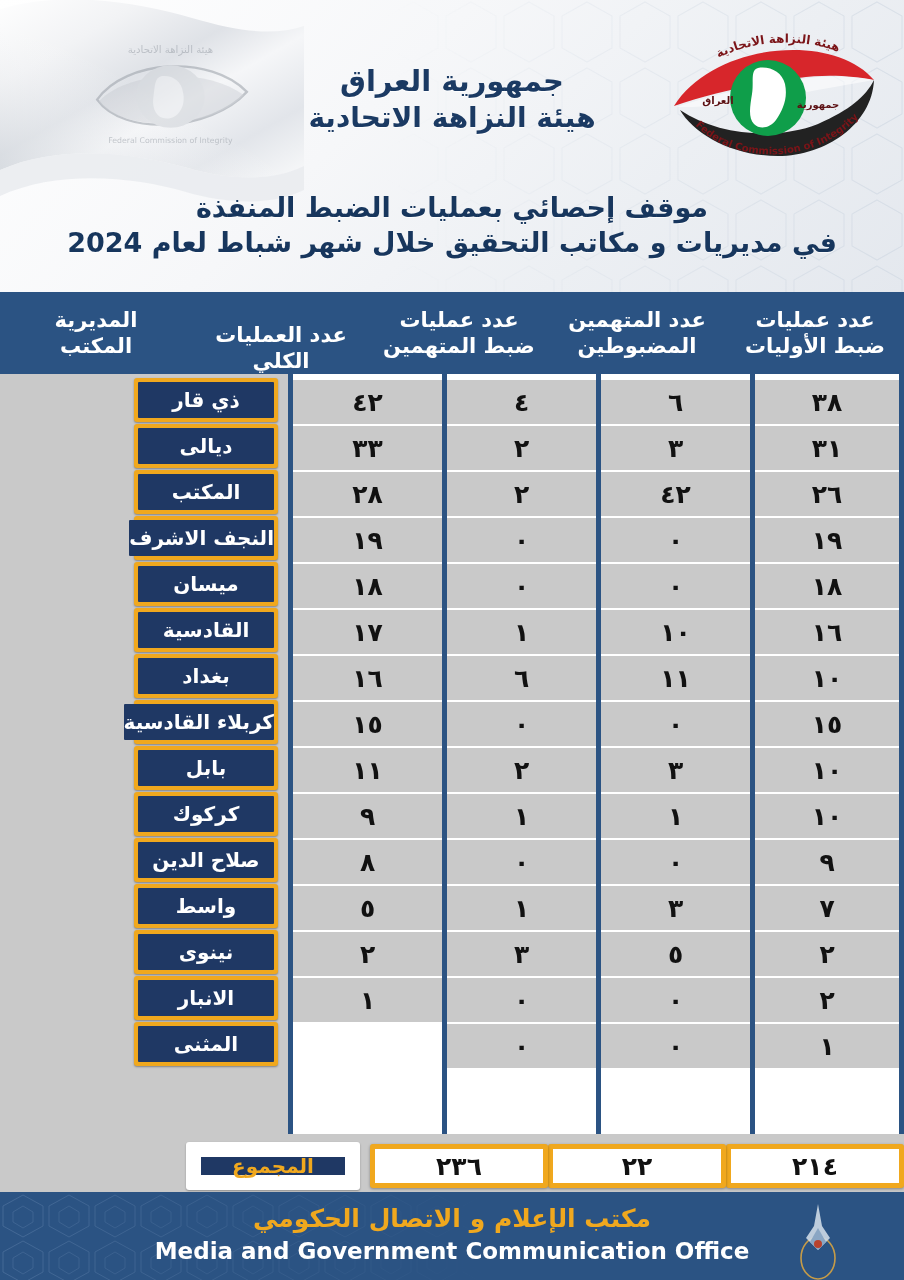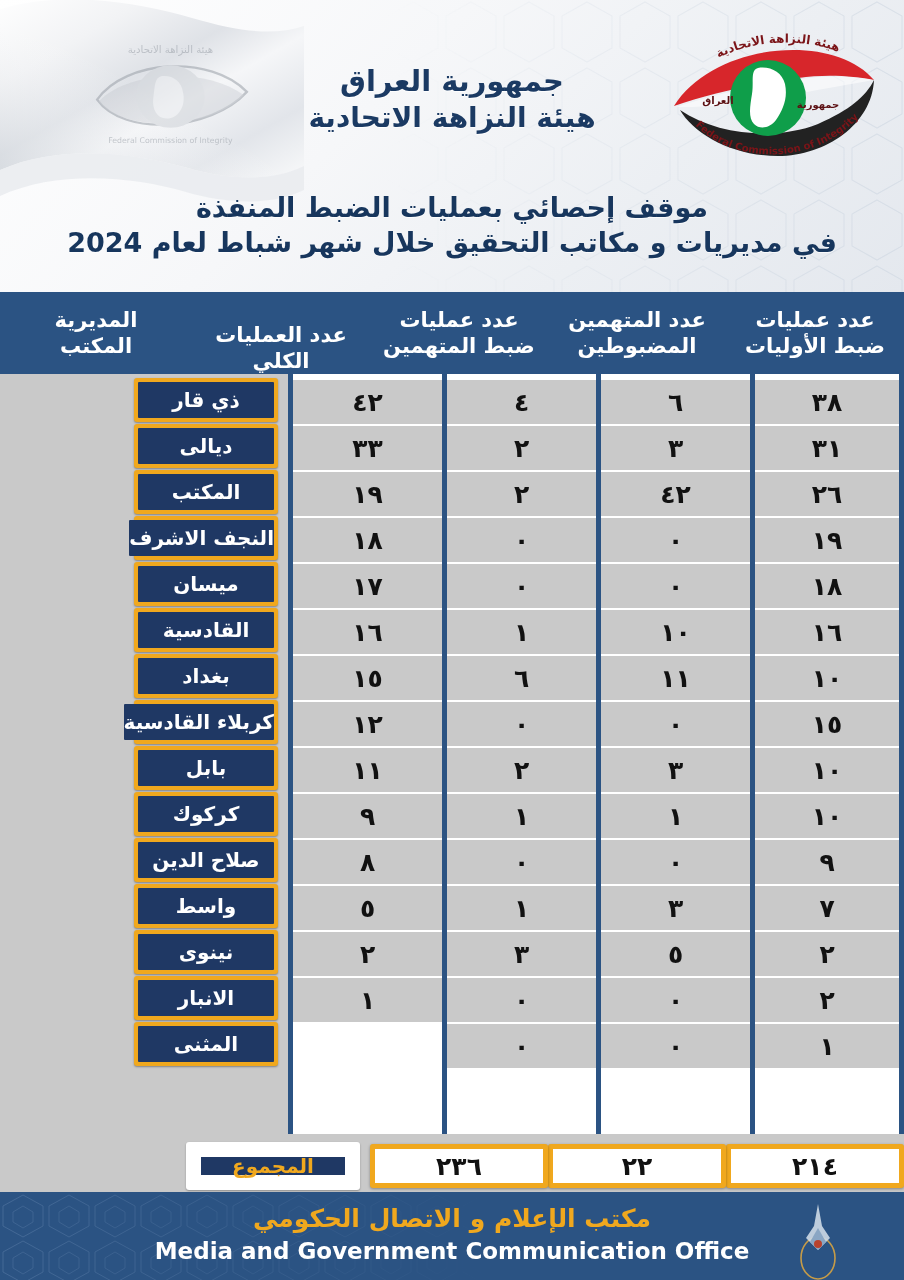--- a/index.html
+++ b/index.html
@@ -462,26 +462,26 @@
           <div class="cell">١</div>
           <div class="cell">٠</div>
           <div class="cell">١</div>
           <div class="cell">٣</div>
           <div class="cell">٠</div>
           <div class="cell">٠</div>
         </div>
       <div class="grid-col" id="col-total">
           <div class="cell">٤٢</div>
           <div class="cell">٣٣</div>
+          <div class="cell">٢٨</div>
           <div class="cell">١٩</div>
           <div class="cell">١٨</div>
           <div class="cell">١٧</div>
           <div class="cell">١٦</div>
           <div class="cell">١٥</div>
-          <div class="cell">١٢</div>
           <div class="cell">١١</div>
           <div class="cell">٩</div>
           <div class="cell">٨</div>
           <div class="cell">٥</div>
           <div class="cell">٢</div>
           <div class="cell">١</div>
         </div>
       <div class="names-col" id="col-names">
           <div class="name-pill">
             <div class="name-pill-inner">ذي قار</div>

